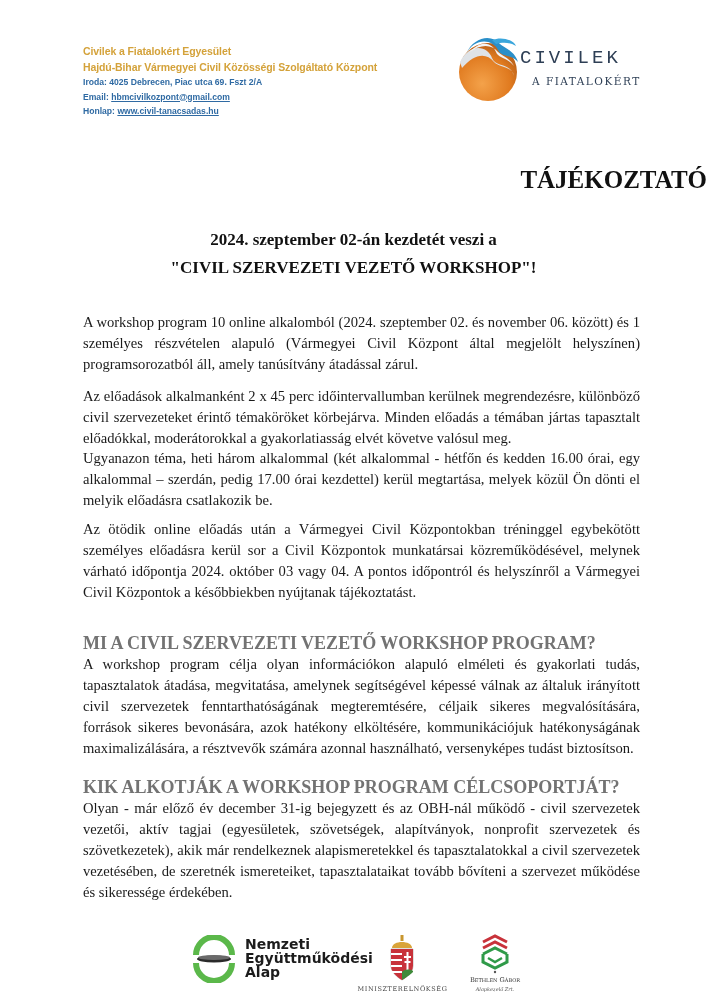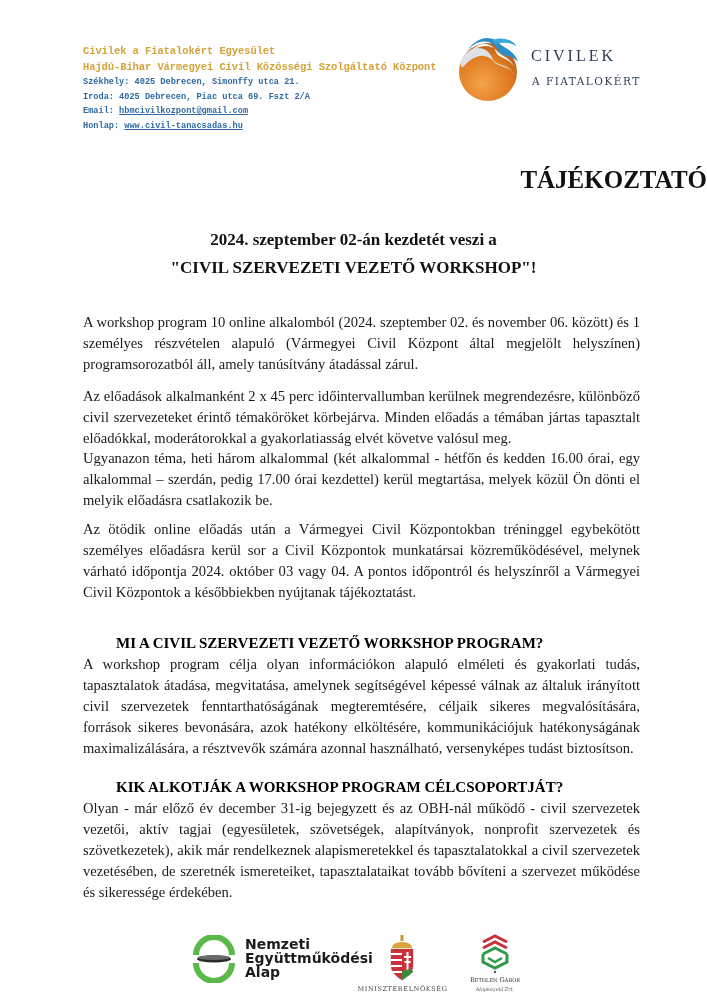--- a/index.html
+++ b/index.html
@@ -1,37 +1,37 @@
 <!DOCTYPE html>
 <html><head>
   <meta charset="utf-8">
   <style>
     html, body { margin: 0; padding: 0; background: #ffffff; }
     body { width: 707px; height: 1000px; position: relative; overflow: hidden; }
     .page { position: absolute; left: 0; top: 0; width: 707px; height: 1000px; }
 
     
-    .org-block { position: absolute; left: 83px; top: 43px; font-family: Liberation Mono, monospace; }
+    .org-block { position: absolute; left: 83px; top: 43px; font-family: Liberation Sans, sans-serif; }
     .org-name { color: #d4a23a; font-weight: bold; font-size: 10.5px; line-height: 16px; white-space: nowrap; letter-spacing: -0.1px; }
     .org-line { color: #2f6aa3; font-weight: bold; font-size: 8.6px; line-height: 14.5px; white-space: nowrap; }
     .org-line a { color: #2f6aa3; text-decoration: underline; }
 
     .logo { position: absolute; left: 452px; top: 32px; width: 210px; height: 72px; }
-    .logo-text1 { position: absolute; left: 79px; top: 15px; font-family: Liberation Serif, serif; font-size: 16px; letter-spacing: 3px; color: #2e3f55; white-space: nowrap; }
+    .logo-text1 { position: absolute; left: 68px; top: 15px; font-family: Liberation Mono, monospace; font-size: 19px; letter-spacing: 3px; color: #2e3f55; white-space: nowrap; }
     .logo-text2 { position: absolute; left: 80px; top: 43px; font-family: "DejaVu Serif", serif; font-size: 10.5px; letter-spacing: 1.5px; color: #2e3f55; white-space: nowrap; }
 
     
     .title { position: absolute; left: 0; width: 707px; top: 166px; text-align: right; font-family: "Liberation Serif", serif; font-weight: bold; font-size: 25px; color: #111; }
     .subtitle { position: absolute; left: 0; width: 707px; text-align: center; font-family: "Liberation Serif", serif; font-weight: bold; font-size: 17px; color: #111; white-space: nowrap; }
     .sub1 { top: 230px; }
     .sub2 { top: 258px; }
 
     
     .para { position: absolute; left: 83px; width: 557px; font-family: "Liberation Serif", serif; font-size: 14.6px; line-height: 21px; color: #1a1a1a; text-align: justify; }
-    .heading { position: absolute; left: 83px; width: 557px; font-family: "Liberation Serif", serif; font-weight: bold; font-size: 15px; line-height: 21px; color: #000000; white-space: nowrap; margin-left: 33px; }
+    .heading { position: absolute; left: 83px; width: 557px; font-family: "Liberation Serif", serif; font-weight: bold; font-size: 18px; line-height: 21px; color: #737373; white-space: nowrap; }
 
     .p1 { top: 312px; }
     .p2 { top: 386px; }
     .p3 { top: 448px; }
     .p4 { top: 519px; }
     .h1 { top: 633px; }
     .p5 { top: 654px; }
     .h2 { top: 777px; }
     .p6 { top: 798px; }
 
@@ -46,21 +46,20 @@
     .bethlen-text2 { position: absolute; left: 0; top: 54px; width: 70px; text-align: center; font-family: "DejaVu Serif", serif; font-style: italic; font-size: 5px; color: #555; white-space: nowrap; }
   </style>
 </head>
 <body>
 
 <div class="page">
 
   <div class="org-block">
     <div class="org-name">Civilek a Fiatalokért Egyesület</div>
     <div class="org-name">Hajdú-Bihar Vármegyei Civil Közösségi Szolgáltató Központ</div>
-    <div class="org-line">Székhely: 4025 Debrecen, Simonffy utca 21.</div>
     <div class="org-line">Iroda: 4025 Debrecen, Piac utca 69. Fszt 2/A</div>
     <div class="org-line">
       <span>Email: </span><a>hbmcivilkozpont@gmail.com</a>
     </div>
     <div class="org-line">
       <span>Honlap: </span><a>www.civil-tanacsadas.hu</a>
     </div>
   </div>
 
   <div class="logo">

